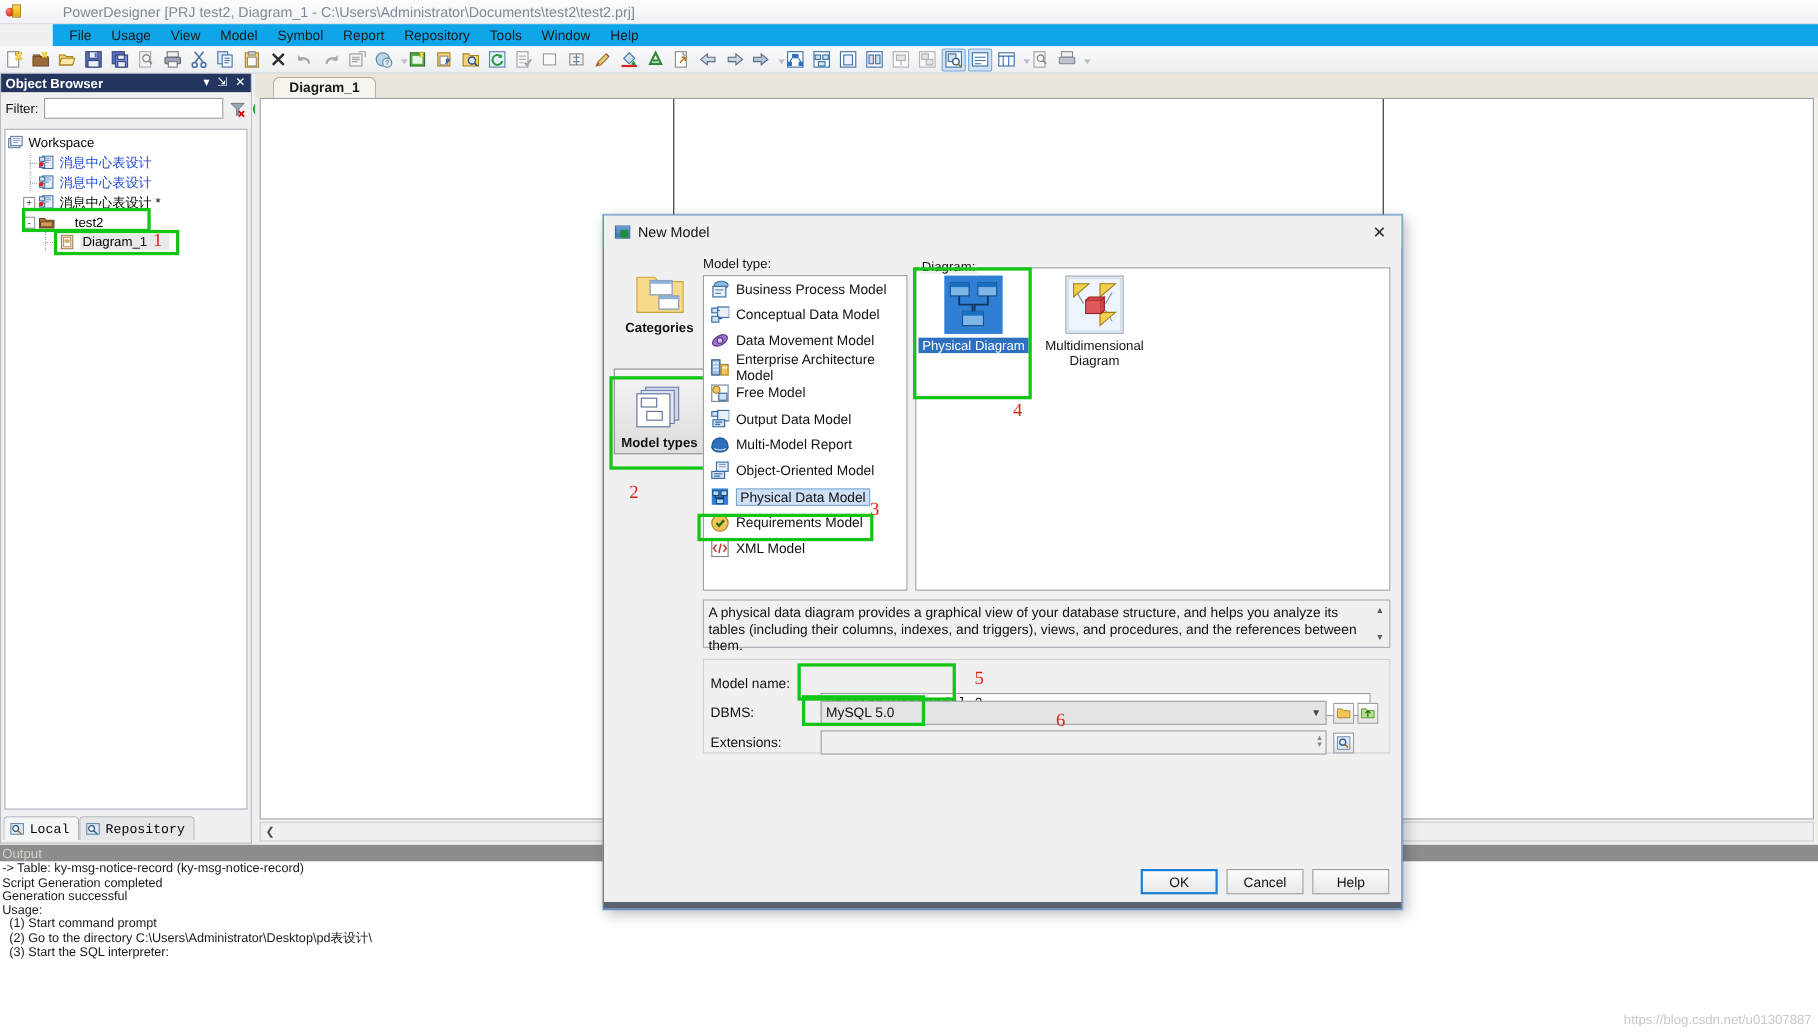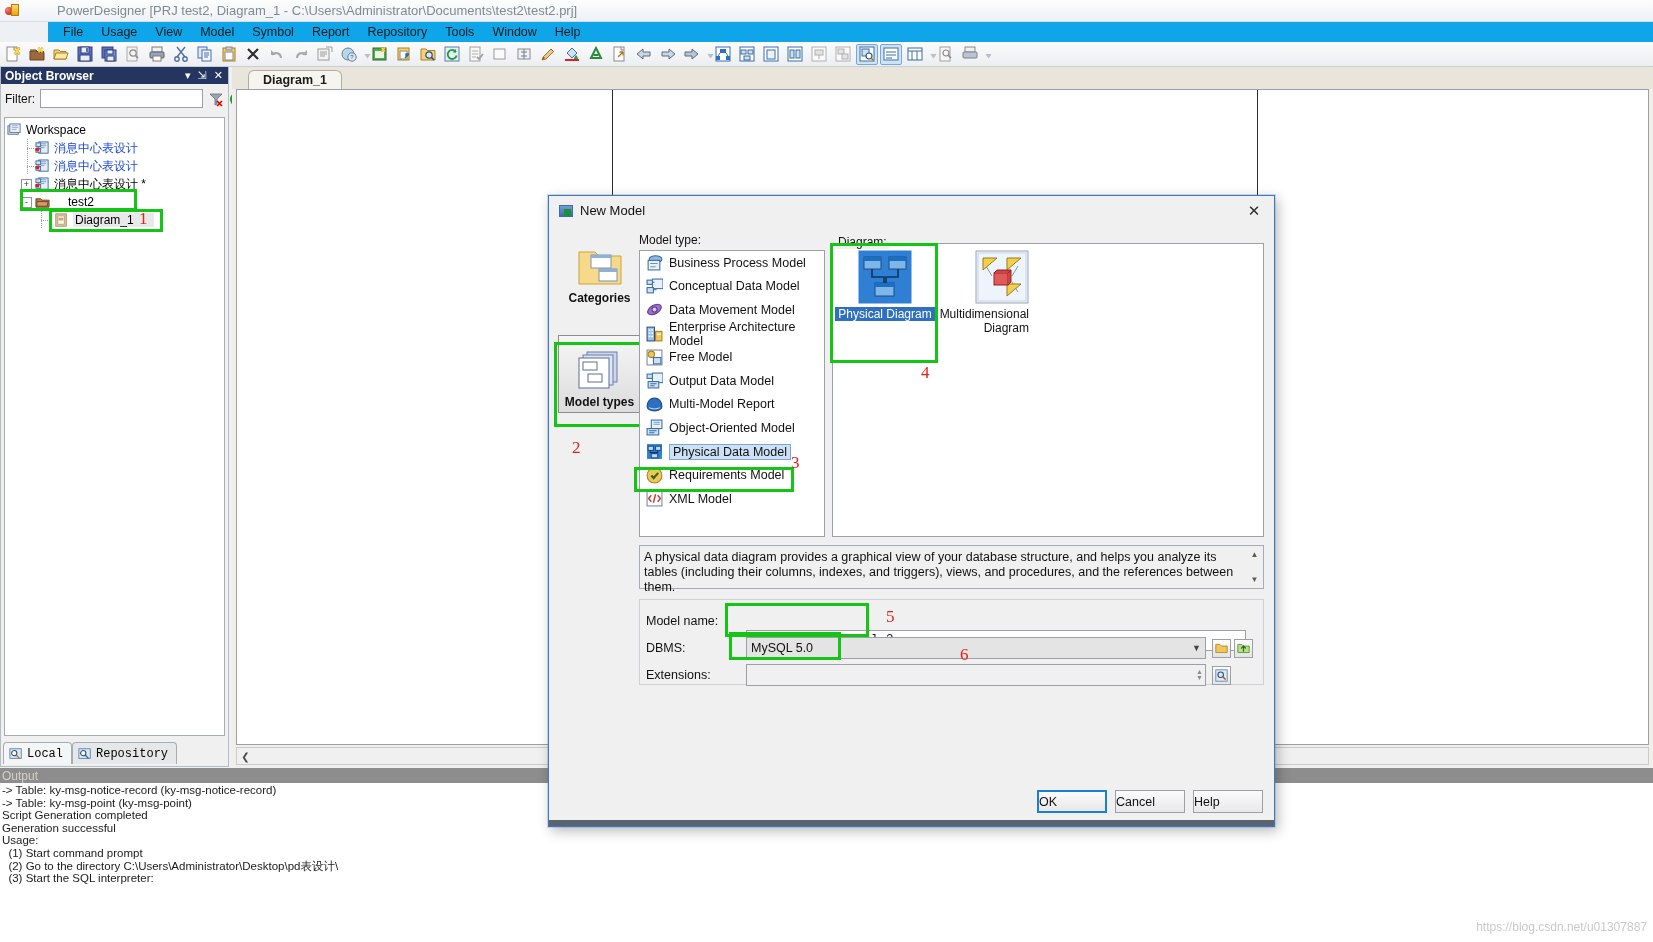--- a/index.html
+++ b/index.html
@@ -221,21 +221,21 @@
   .spin .sp { display:flex; flex-direction:column; line-height:6px; font-size:7px; color:#8a8a8a; }
   .sqbtn {
     width:19px; height:19px; border:1px solid #9aa0a6; background:linear-gradient(#fdfdfd,#e4e4e4);
     display:flex; align-items:center; justify-content:center;
   }
 
   .dlg-footer { position:absolute; left:0; right:0; bottom:0; height:48px; }
   .dbtn {
     position:absolute; height:23px; width:70px; border:1px solid #9aa0a6;
     background:linear-gradient(#fbfbfb,#e8e8e8); font-size:12.5px; color:#111;
-    display:flex; align-items:center; 
+    display:flex; align-items:center; justify-content:center;
     font-family:"Liberation Sans",sans-serif;
   }
   .dbtn.default { border:2px solid #1a7fd4; }
   .dlg-statusbar { position:absolute; left:0; right:0; bottom:0; height:6px; background:#5a6470; }
 
   .viewtoggle { position:absolute; right:10px; top:30px; display:flex; align-items:center; gap:4px; }
   .viewtoggle .vt { width:17px; height:17px; border:1px solid #5f7fa5; background:#fff; }
 </style>
 </head>
 <body>
@@ -676,21 +676,20 @@
     </div>
     <div class="wa-hscroll">
       <div class="arrow">❮</div>
     </div>
   </div>
 
   <div class="output">
     <div class="output-title">Output</div>
     <div class="output-body" id="outbody">
         <div>-&gt; Table: ky-msg-notice-record (ky-msg-notice-record)</div>
-        <div>-&gt; Table: ky-msg-point (ky-msg-point)</div>
         <div>Script Generation completed</div>
         <div>Generation successful</div>
         <div></div>
         <div>Usage:</div>
         <div>  (1) Start command prompt</div>
         <div>  (2) Go to the directory C:\Users\Administrator\Desktop\pd表设计\</div>
         <div>  (3) Start the SQL interpreter:</div>
       </div>
     <div class="watermark">https://blog.csdn.net/u01307887</div>
   </div>
@@ -865,21 +864,21 @@
             <rect x="31" y="7" width="17" height="12" fill="#7fb6e8" stroke="#1b4f86"></rect>
             <rect x="31" y="7" width="17" height="4" fill="#1b6fc0"></rect>
             <rect x="17" y="33" width="19" height="13" fill="#7fb6e8" stroke="#1b4f86"></rect>
             <rect x="17" y="33" width="19" height="4" fill="#1b6fc0"></rect>
             <path d="M14 19v8h12v6M40 19v8H28v6" fill="none" stroke="#10355f" stroke-width="1.6"></path>
           </svg>
         </span>
         <div><span class="dtxt sel">Physical Diagram</span></div>
       </div>
 
-      <div class="dgm-item" style="left:380px; top:25px;text-align:right;">
+      <div class="dgm-item" style="left:396px; top:25px;">
         <span class="dicon">
           <svg viewBox="0 0 54 54" style="width:54px;height:54px">
             <rect x="1" y="1" width="52" height="52" fill="#eef4fb" stroke="#9aa6b4"></rect>
             <rect x="3" y="3" width="48" height="48" fill="none" stroke="#c9d4e0"></rect>
             <path d="M17 26l-6-10M37 26l6-10M37 32l6 10" stroke="#8a94a0" stroke-width="1" fill="none"></path>
             <path d="M8 8h14l-14 12z" fill="#f2cf4e" stroke="#9c7d15"></path>
             <path d="M32 8h14l-14 12z" fill="#f2cf4e" stroke="#9c7d15"></path>
             <path d="M32 34h14l-14 12z" fill="#f2cf4e" stroke="#9c7d15"></path>
             <rect x="19" y="23" width="14" height="12" fill="#e05a5a" stroke="#9b2020"></rect>
             <path d="M19 23l3-3h14l-3 3M33 23l3-3v12l-3 3" fill="#c44" stroke="#9b2020"></path>

